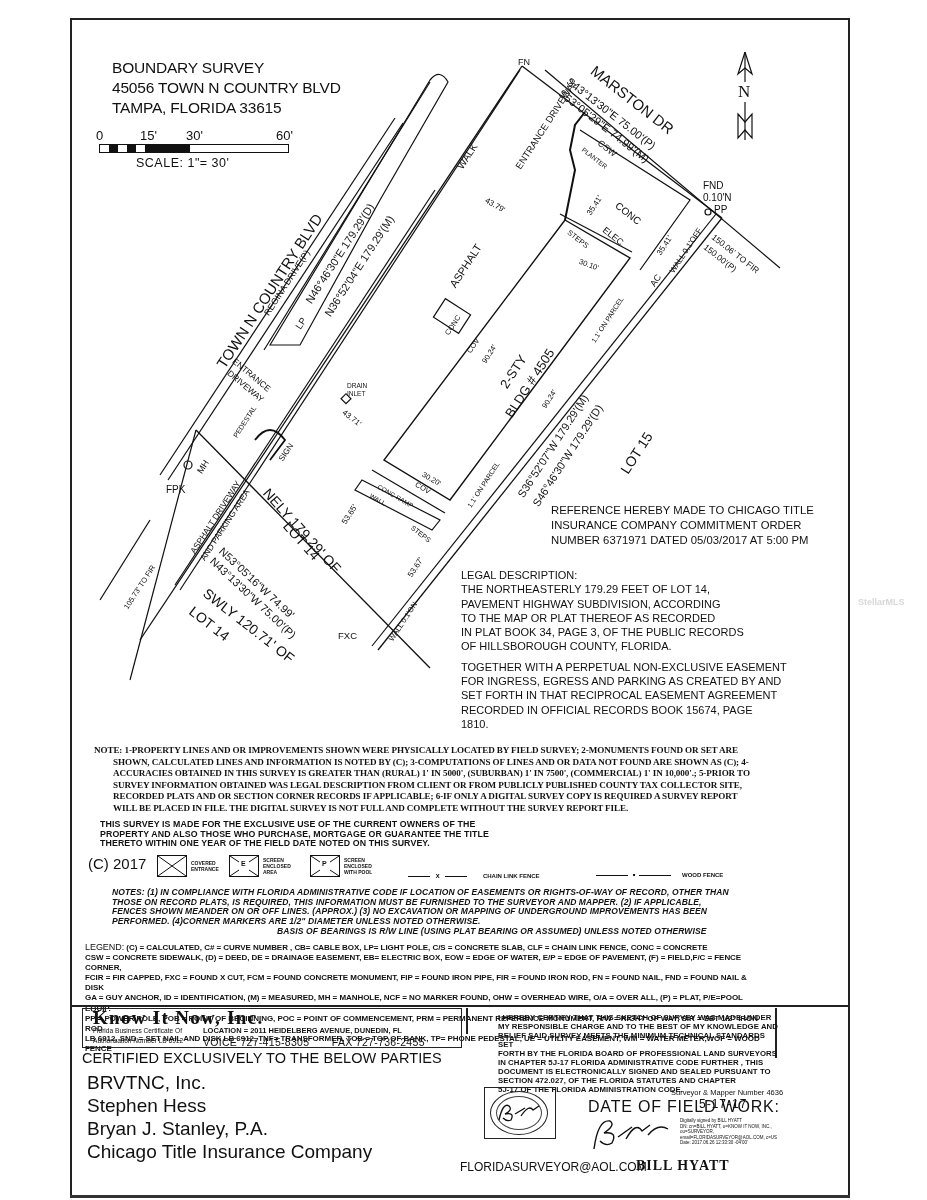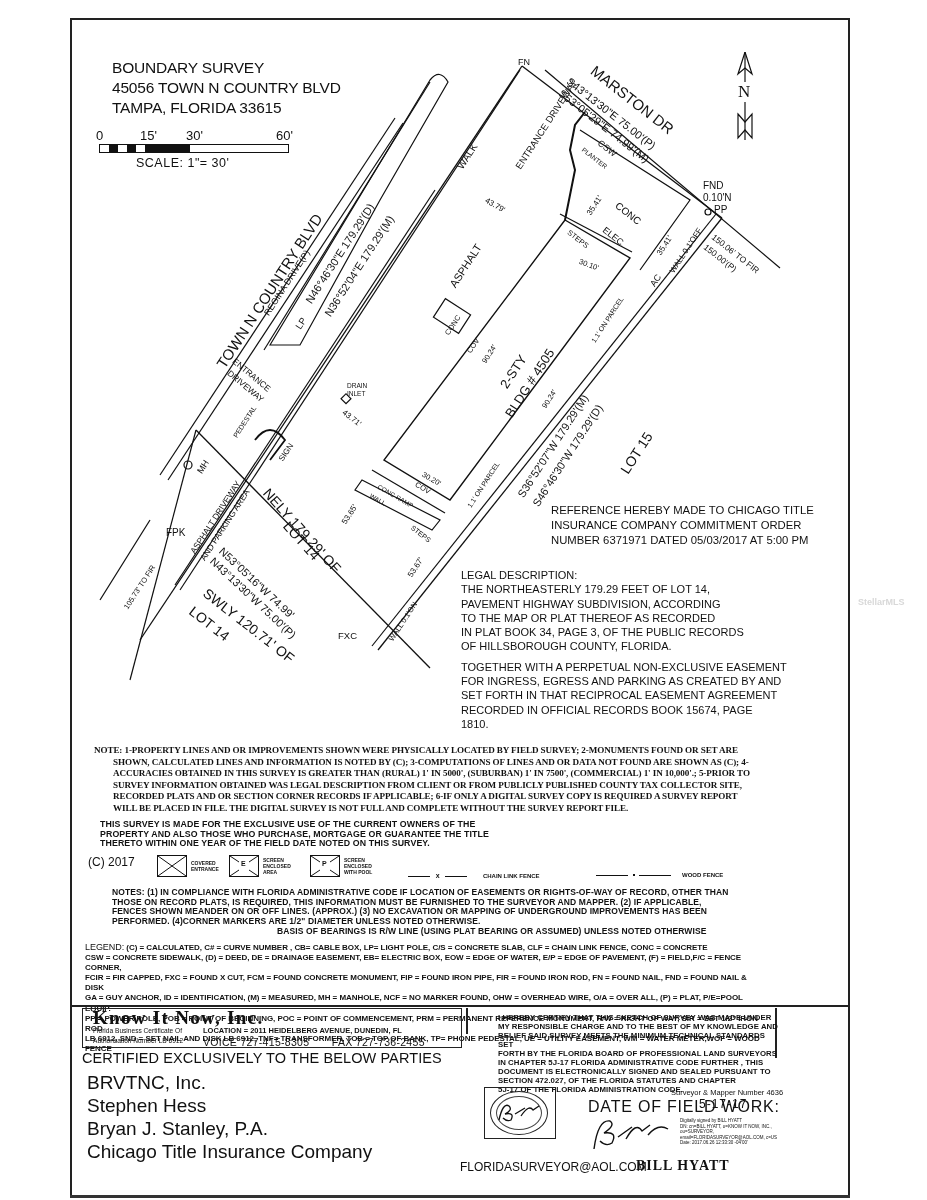--- a/index.html
+++ b/index.html
@@ -14,25 +14,25 @@
   .scale .bar { position:relative; height:9px; width:190px; margin-left:3px; border:1.5px solid #111; box-sizing:border-box; display:flex; }
   .scale .bar div { height:100%; }
   .scale .lbl { margin-left:40px; margin-top:3px; font-size:12.5px; letter-spacing:0.5px; }
   .north { position:absolute; left:735px; top:52px; }
   .ref-note { position:absolute; left:551px; top:503px; font-size:11.3px; line-height:15px; }
   .legal { position:absolute; left:461px; top:568px; font-size:11px; line-height:14.3px; }
   .legal p { margin:0 16px 6px 0; }
   .notes-serif { position:absolute; left:94px; top:745px; width:750px; font-family:"Liberation Serif", serif; font-size:9.1px; line-height:11.6px; font-weight:bold; letter-spacing:-0.1px; }
   .notes-serif .indent { padding-left:19px; }
   .exclusive { position:absolute; left:100px; top:820px; width:400px; font-size:8.4px; line-height:9.6px; font-weight:bold; letter-spacing:0.1px; transform:scaleX(1.05); transform-origin:left; }
-  .copyright { position:absolute; left:88px; top:855px; font-size:12px; }
+  .copyright { position:absolute; left:88px; top:855px; font-size:15px; }
   .sym { position:absolute; top:855px; display:flex; align-items:center; gap:4px; font-size:5px; font-weight:bold; line-height:6px; }
   .sym .box { width:28px; height:20px; border:1px solid #111; position:relative; overflow:hidden; }
   .fence-legend { position:absolute; top:872px; font-size:6px; font-weight:bold; }
-  .notes-sans { position:absolute; left:112px; top:888px; width:650px; font-size:8.5px; line-height:9.7px; font-weight:bold; letter-spacing:0.1px; }
+  .notes-sans { position:absolute; left:112px; top:888px; width:650px; font-size:8.5px; line-height:9.7px; font-weight:bold; letter-spacing:0.1px;font-style:italic; }
   .notes-sans .center { padding-left:165px; }
   .legend { position:absolute; left:85px; top:942px; width:680px; font-size:8px; line-height:10.1px; font-weight:bold; letter-spacing:-0.05px; }
   .legend .lead { font-size:9px; font-weight:normal; }
   .hr { position:absolute; left:72px; height:2px; background:#222; }
   .company { position:absolute; left:82px; top:1008px; width:380px; height:40px; border:1.5px solid #222; box-sizing:border-box; }
   .company .name { position:absolute; left:10px; top:-2px; font-family:"Liberation Serif", serif; font-weight:bold; font-size:19px; letter-spacing:1.3px; }
   .company .cert { position:absolute; left:10px; top:17px; font-size:6.6px; line-height:10px; }
   .company .loc { position:absolute; left:120px; top:17px; font-size:7.5px; font-weight:bold; }
   .company .phone { position:absolute; left:120px; top:27px; font-size:10.5px; letter-spacing:0.3px; }
   .cert-heading { position:absolute; left:82px; top:1050px; font-size:14.5px; letter-spacing:0.1px; }
@@ -181,21 +181,21 @@
 <div class="rot" style="left:195px;top:470px;font-size:9px;transform:rotate(-57deg)">MH</div>
 <div class="rot" style="left:425px;top:470px;font-size:7.5px;transform:rotate(30deg)">30.20'</div>
 <div class="rot" style="left:418px;top:480px;font-size:7.5px;transform:rotate(30deg)">COV</div>
 <div class="rot" style="left:380px;top:483px;font-size:6.5px;transform:rotate(30deg)">CONC RAMP</div>
 <div class="rot" style="left:372px;top:492px;font-size:6.5px;transform:rotate(30deg)">WALL</div>
 <div class="rot" style="left:414px;top:524px;font-size:7px;transform:rotate(38deg)">STEPS</div>
 <div class="rot" style="left:340px;top:521px;font-size:8px;transform:rotate(-57deg)">53.65'</div>
 <div class="rot" style="left:406px;top:574px;font-size:8px;transform:rotate(-57deg)">53.67'</div>
 <div class="rot" style="left:272px;top:485px;font-size:14px;transform:rotate(48deg)">NELY 179.29' OF</div>
 <div class="rot" style="left:292px;top:518px;font-size:14px;transform:rotate(48deg)">LOT 14</div>
-<div class="rot" style="left:166px;top:527px;font-size:10px">FPK</div>
+<div class="rot" style="left:166px;top:484px;font-size:10px">FPK</div>
 <div class="rot" style="left:188px;top:550px;font-size:8.5px;transform:rotate(-57deg)">ASPHALT DRIVEWAY</div>
 <div class="rot" style="left:198px;top:557px;font-size:8.5px;transform:rotate(-57deg)">AND PARKING AREA</div>
 <div class="rot" style="left:225px;top:545px;font-size:11px;transform:rotate(43deg)">N53°05'16"W  74.99'</div>
 <div class="rot" style="left:216px;top:555px;font-size:11px;transform:rotate(43deg)">N43°13'30"W  75.00'(P)</div>
 <div class="rot" style="left:210px;top:585px;font-size:14px;transform:rotate(38deg)">SWLY 120.71' OF</div>
 <div class="rot" style="left:196px;top:603px;font-size:14px;transform:rotate(38deg)">LOT 14</div>
 <div class="rot" style="left:122px;top:606px;font-size:7.5px;transform:rotate(-57deg)">105.73' TO FIR</div>
 <div class="rot" style="left:338px;top:630px;font-size:9.5px">FXC</div>
 <div class="rot" style="left:387px;top:638px;font-size:7.5px;transform:rotate(-57deg)">WALL 0.1'ON</div>
 

